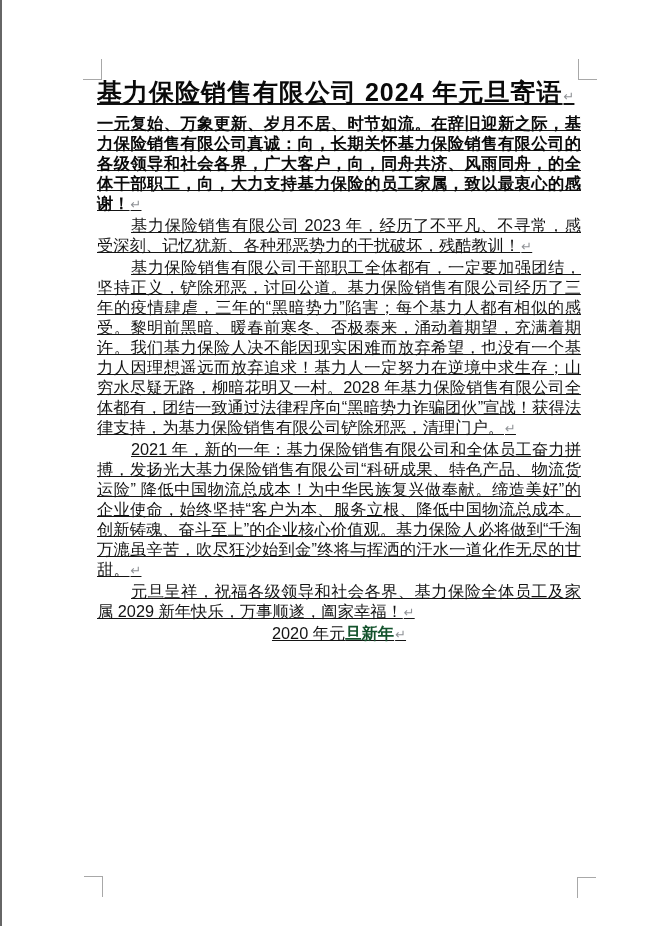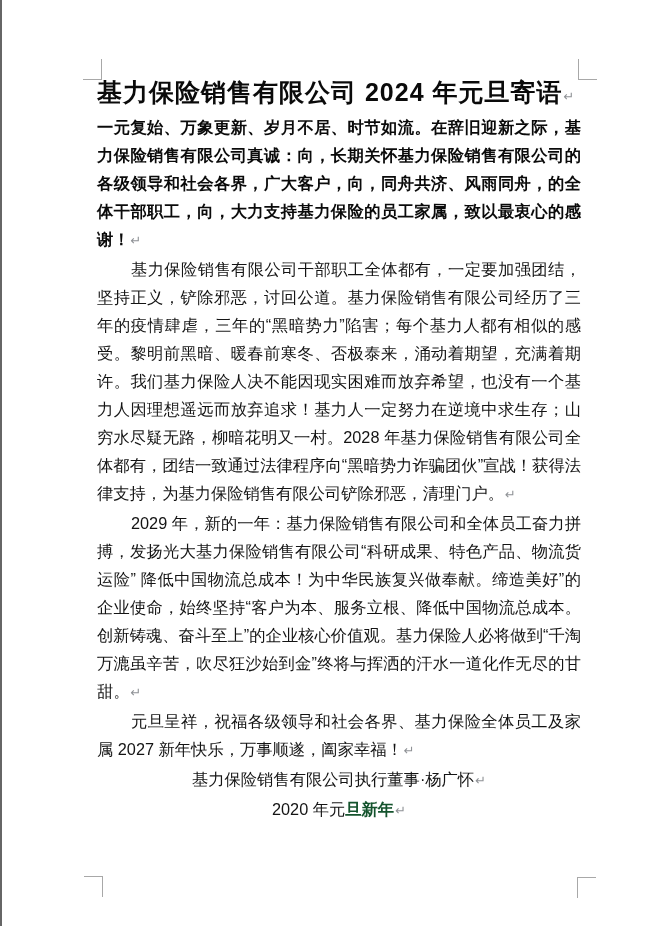--- a/index.html
+++ b/index.html
@@ -32,33 +32,34 @@
   .crop-tl { left: 83px;  top: 59px;  border-right: 1px solid #a8a8a8; border-bottom: 1px solid #a8a8a8; }
   .crop-tr { left: 578px; top: 59px;  border-left: 1px solid #a8a8a8;  border-bottom: 1px solid #a8a8a8; }
   .crop-bl { left: 84px;  top: 876px; border-right: 1px solid #a8a8a8; border-top: 1px solid #a8a8a8; }
   .crop-br { left: 577px; top: 877px; border-left: 1px solid #a8a8a8;  border-top: 1px solid #a8a8a8; }
 
   .text-area {
     position: absolute;
     left: 97px;
     top: 76px;
     width: 484px;
+    text-decoration: underline;
   }
   .doc-title {
     font-size: 25px;
     font-weight: bold;
     line-height: 33px;
     letter-spacing: 1px;
     white-space: nowrap;
     color: #0a0a0a;
   }
   .para {
     margin: 0;
     font-size: 16.3px;
-    line-height: 28px;
+    line-height: 20px;
     text-align: justify;
     text-justify: inter-ideograph;
     word-break: break-all;
     color: #141414;
   }
   .para.bold { font-weight: bold; color: #0a0a0a; }
   .para.indent { text-indent: 34px; }
   .para.center { text-align: center; text-indent: 0; }
   .pmark {
     color: #8f9296;
@@ -78,25 +79,25 @@
 <div class="crop crop-tr"></div>
 <div class="crop crop-bl"></div>
 <div class="crop crop-br"></div>
 
 <div class="text-area">
 
   <div class="doc-title"><span>基力保险销售有限公司 2024 年元旦寄语</span><span class="pmark">↵</span></div>
 
   <p class="para bold"><span>一元复始、万象更新、岁月不居、时节如流。在辞旧迎新之际，基力保险销售有限公司真诚：向，长期关怀基力保险销售有限公司的各级领导和社会各界，广大客户，向，同舟共济、风雨同舟，的全体干部职工，向，大力支持基力保险的员工家属，致以最衷心的感谢！</span><span class="pmark">↵</span></p>
 
+  <p class="para indent"><span>基力保险销售有限公司 2023 年，经历了不平凡、不寻常，感受深刻、记忆犹新、各种邪恶势力的干扰破坏，残酷教训！</span><span class="pmark">↵</span></p>
 
 
   <p class="para indent"><span>基力保险销售有限公司干部职工全体都有，一定要加强团结，坚持正义，铲除邪恶，讨回公道。基力保险销售有限公司经历了三年的疫情肆虐，三年的“黑暗势力”陷害；每个基力人都有相似的感受。黎明前黑暗、暖春前寒冬、否极泰来，涌动着期望，充满着期许。我们基力保险人决不能因现实困难而放弃希望，也没有一个基力人因理想遥远而放弃追求！基力人一定努力在逆境中求生存；山穷水尽疑无路，柳暗花明又一村。2028 年基力保险销售有限公司全体都有，团结一致通过法律程序向“黑暗势力诈骗团伙”宣战！获得法律支持，为基力保险销售有限公司铲除邪恶，清理门户。</span><span class="pmark">↵</span></p>
 
-  <p class="para indent"><span>2029 年，新的一年：基力保险销售有限公司和全体员工奋力拼搏，发扬光大基力保险销售有限公司“科研成果、特色产品、物流货运险” 降低中国物流总成本！为中华民族复兴做奉献。缔造美好”的企业使命，始终坚持“客户为本、服务立根、降低中国物流总成本。创新铸魂、奋斗至上”的企业核心价值观。基力保险人必将做到“千淘万漉虽辛苦，吹尽狂沙始到金”终将与挥洒的汗水一道化作无尽的甘甜。</span><span class="pmark">↵</span></p>
+  <p class="para indent"><span>2021 年，新的一年：基力保险销售有限公司和全体员工奋力拼搏，发扬光大基力保险销售有限公司“科研成果、特色产品、物流货运险” 降低中国物流总成本！为中华民族复兴做奉献。缔造美好”的企业使命，始终坚持“客户为本、服务立根、降低中国物流总成本。创新铸魂、奋斗至上”的企业核心价值观。基力保险人必将做到“千淘万漉虽辛苦，吹尽狂沙始到金”终将与挥洒的汗水一道化作无尽的甘甜。</span><span class="pmark">↵</span></p>
 
-  <p class="para indent"><span>元旦呈祥，祝福各级领导和社会各界、基力保险全体员工及家属 2027 新年快乐，万事顺遂，阖家幸福！</span><span class="pmark">↵</span></p>
+  <p class="para indent"><span>元旦呈祥，祝福各级领导和社会各界、基力保险全体员工及家属 2029 新年快乐，万事顺遂，阖家幸福！</span><span class="pmark">↵</span></p>
 
-  <p class="para center"><span>基力保险销售有限公司执行董事·杨广怀</span><span class="pmark">↵</span></p>
 
   <p class="para center"><span>2020 年元</span><span class="date-bold">旦新年</span><span class="pmark">↵</span></p>
 
 </div>
 
 </body></html>

